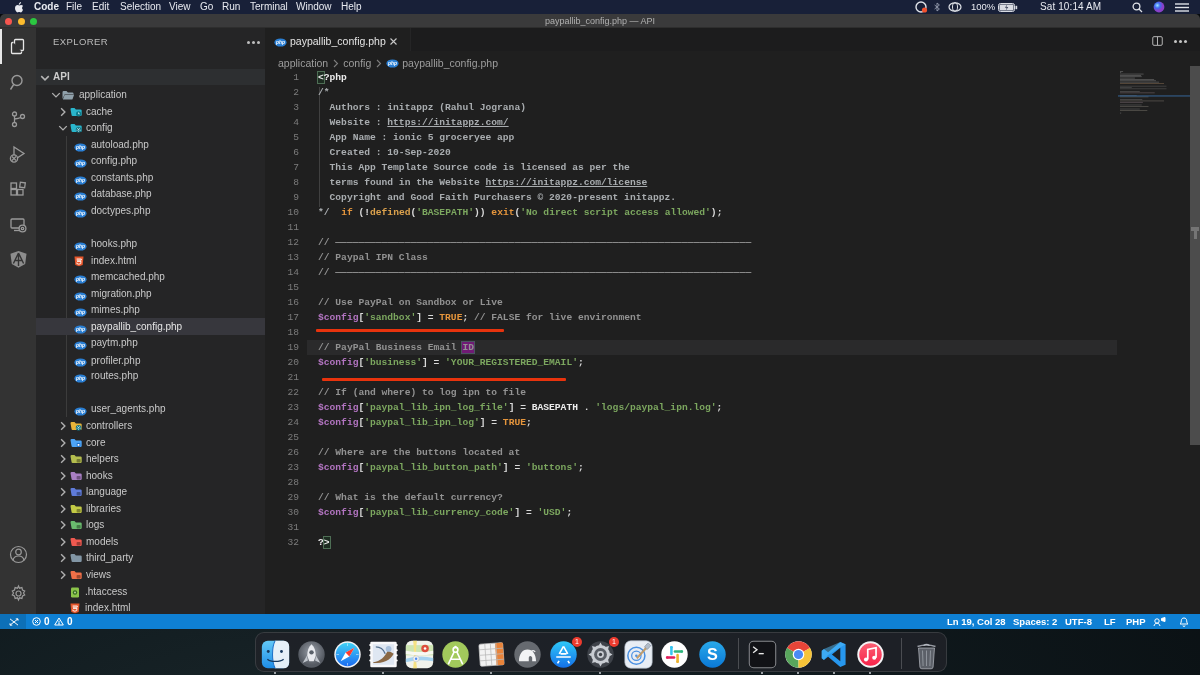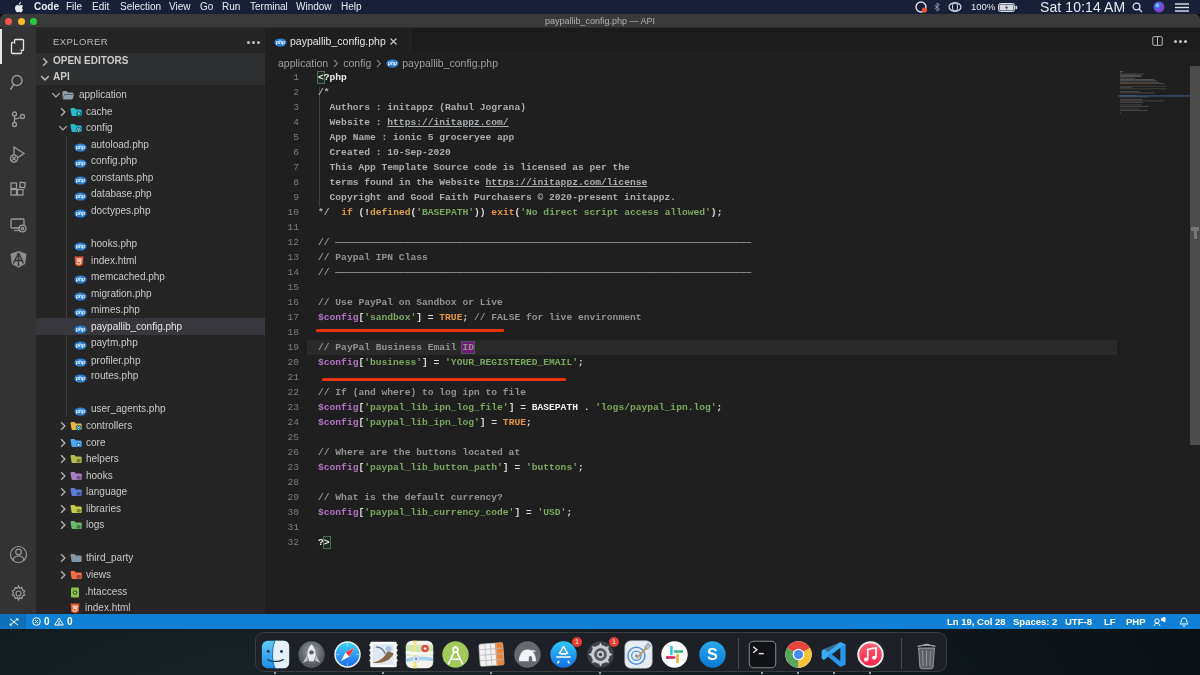--- a/index.html
+++ b/index.html
@@ -73,21 +73,21 @@
       <ellipse cx="7" cy="6" rx="6" ry="4.2" fill="none" stroke="#dfe2e8" stroke-width="1.2"></ellipse>
       <ellipse cx="7" cy="6" rx="2.5" ry="4.2" fill="none" stroke="#dfe2e8" stroke-width="1"></ellipse>
     </svg>
   <span class="mi" style="left:971px;font-size:9.5px">100%</span>
   <svg class="abs" style="left:998px;top:2.5px" width="20" height="9">
       <rect x="0.5" y="0.5" width="16" height="8" rx="2" fill="none" stroke="#d8dbe2" stroke-width="1"></rect>
       <rect x="1.5" y="1.5" width="14" height="6" rx="1" fill="#d8dbe2"></rect>
       <rect x="17.5" y="2.8" width="1.7" height="3.4" fill="#d8dbe2"></rect>
       <path d="M9.3 1.2 L6.9 4.7 h1.8 l-1 3.1 2.6-3.7 h-1.9z" fill="#3a4258"></path>
     </svg>
-  <span class="mi" style="left:1040px;font-size:14px;letter-spacing:0.1px">Sat 10:14 AM</span>
+  <span class="mi" style="left:1040px;font-size:10px;letter-spacing:0.1px">Sat 10:14 AM</span>
   <svg class="abs" style="left:1132px;top:2px" width="11" height="11">
       <circle cx="4.5" cy="4.5" r="3.4" fill="none" stroke="#dfe2e8" stroke-width="1.3"></circle>
       <line x1="7" y1="7" x2="10" y2="10" stroke="#dfe2e8" stroke-width="1.3"></line>
     </svg>
   <svg class="abs" style="left:1153px;top:1px" width="12" height="12">
       <defs>
         <radialGradient id="siri" cx="35%" cy="35%">
           <stop offset="0%" stop-color="#9fe8ff"></stop>
           <stop offset="50%" stop-color="#3f6cf0"></stop>
           <stop offset="100%" stop-color="#8a3fc8"></stop>
@@ -162,26 +162,20 @@
       </svg>
 
     <svg class="abs" style="left:9px;top:556px" width="19" height="19" viewBox="0 0 19 19" fill="none" stroke="#9a9a9a" stroke-width="1.2">
         <circle cx="9.5" cy="9.5" r="2.5"></circle>
         <path d="M9.5 2 l1 2.2 2.4-.6 .6 2.4 2.2 1 -1.2 2 1.2 2 -2.2 1 -.6 2.4 -2.4-.6 -1 2.2 -1-2.2 -2.4 .6 -.6-2.4 -2.2-1 1.2-2 -1.2-2 2.2-1 .6-2.4 2.4 .6 z"></path>
       </svg>
   </div>
   <div id="side">
     <div class="abs" style="left:17px;top:8px;color:#bbbbbb;font-size:9.5px;letter-spacing:.4px">EXPLORER</div>
     <div class="abs" style="left:211px;top:13px;width:3px;height:3px;border-radius:50%;background:#bdbdbd;box-shadow:5px 0 0 #bdbdbd,10px 0 0 #bdbdbd"></div>
-    <div class="abs" style="left:0;top:25px;width:229px;height:16px;background:#2d2f31;color:#cccccc;font-weight:700;font-size:10px;line-height:16px">
-      <svg class="chev" style="left:4px;top:4px" width="8" height="8" viewBox="0 0 8 8" fill="none" stroke="#b6b6b6" stroke-width="1.2">
-          <path d="M2.5 1 L5.5 4 L2.5 7"></path>
-        </svg>
-      <span style="position:absolute;left:17px">OPEN EDITORS</span>
-    </div>
     <div class="abs" style="left:0;top:41px;width:229px;height:16px;background:#2d2f31;color:#cccccc;font-weight:700;font-size:10px;line-height:16px">
       <svg class="chev" style="left:4px;top:4px" width="8" height="8" viewBox="0 0 8 8" fill="none" stroke="#b6b6b6" stroke-width="1.2">
           <path d="M1 2.5 L4 5.5 L7 2.5"></path>
         </svg>
       <span style="position:absolute;left:17px">API</span>
     </div>
     <div id="tree" class="abs" style="left:0;top:58px;width:229px;height:528px">
     <div class="abs" style="left:30px;top:49.7px;width:1px;height:281.4px;background:#3c3c3c"></div>
     <div class="srow" style="top:0.0px;">
           <svg class="chev" width="8" height="8" viewBox="0 0 8 8" fill="none" stroke="#b0b0b0" stroke-width="1.1" style="left:15px;top:4px">
@@ -386,20 +380,30 @@
         </div>
     <div class="srow" style="top:430.3px;">
           <svg class="chev" width="8" height="8" viewBox="0 0 8 8" fill="none" stroke="#b0b0b0" stroke-width="1.1" style="left:22px;top:4px">
             <path d="M2.5 1 L5.5 4 L2.5 7"></path>
           </svg>
           <span class="abs" style="left:34px;top:3px"><svg width="12" height="11" viewBox="0 0 12 11">
               <path d="M0.5 2.2 q0-1.2 1.2-1.2 h2.8 l1.4 1.4 h4.6 q1.2 0 1.2 1.2 v4.2 q0 1.2-1.2 1.2 h-7.8 q-1.2 0-1.2-1.2 z" fill="#6abb6e"></path>
               <rect x="6.6" y="5" width="4" height="3.6" rx="0.8" fill="rgba(0,0,0,0.35)"></rect>
             </svg></span>
           <span class="abs" style="left:50px;top:0;color:#c9c9c9">logs</span>
+        </div>
+    <div class="srow" style="top:446.9px;">
+          <svg class="chev" width="8" height="8" viewBox="0 0 8 8" fill="none" stroke="#b0b0b0" stroke-width="1.1" style="left:22px;top:4px">
+            <path d="M2.5 1 L5.5 4 L2.5 7"></path>
+          </svg>
+          <span class="abs" style="left:34px;top:3px"><svg width="12" height="11" viewBox="0 0 12 11">
+              <path d="M0.5 2.2 q0-1.2 1.2-1.2 h2.8 l1.4 1.4 h4.6 q1.2 0 1.2 1.2 v4.2 q0 1.2-1.2 1.2 h-7.8 q-1.2 0-1.2-1.2 z" fill="#ef5950"></path>
+              <rect x="6.6" y="5" width="4" height="3.6" rx="0.8" fill="rgba(0,0,0,0.35)"></rect>
+            </svg></span>
+          <span class="abs" style="left:50px;top:0;color:#c9c9c9">models</span>
         </div>
     <div class="srow" style="top:463.4px;">
           <svg class="chev" width="8" height="8" viewBox="0 0 8 8" fill="none" stroke="#b0b0b0" stroke-width="1.1" style="left:22px;top:4px">
             <path d="M2.5 1 L5.5 4 L2.5 7"></path>
           </svg>
           <span class="abs" style="left:34px;top:3px"><svg width="12" height="11" viewBox="0 0 12 11">
               <path d="M0.5 2.2 q0-1.2 1.2-1.2 h2.8 l1.4 1.4 h4.6 q1.2 0 1.2 1.2 v4.2 q0 1.2-1.2 1.2 h-7.8 q-1.2 0-1.2-1.2 z" fill="#8296a5"></path>
             </svg></span>
           <span class="abs" style="left:50px;top:0;color:#c9c9c9">third_party</span>
         </div>

